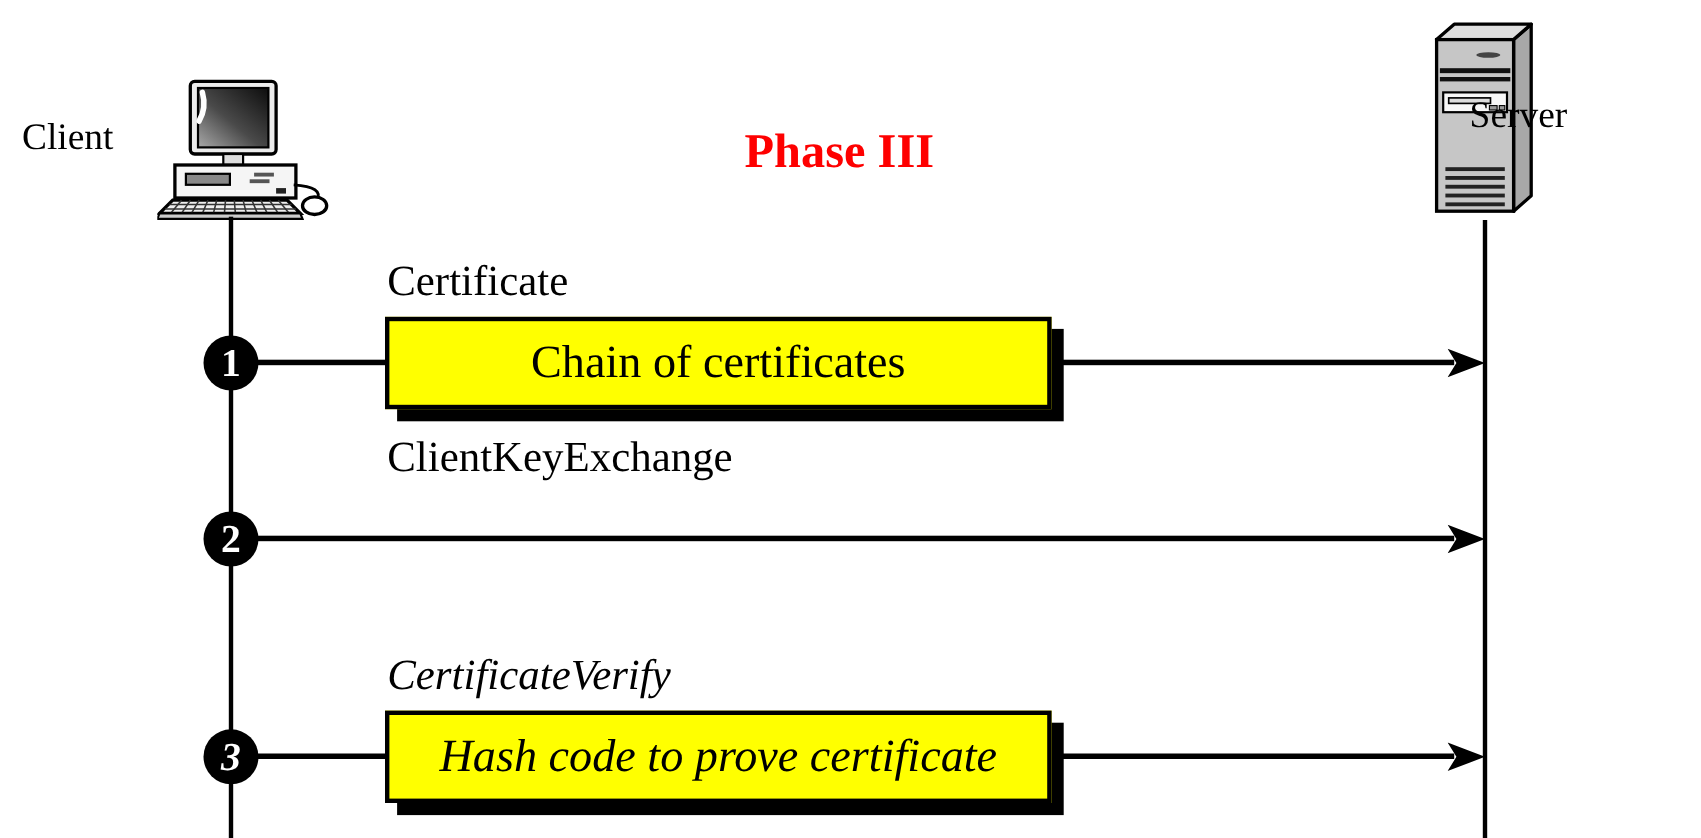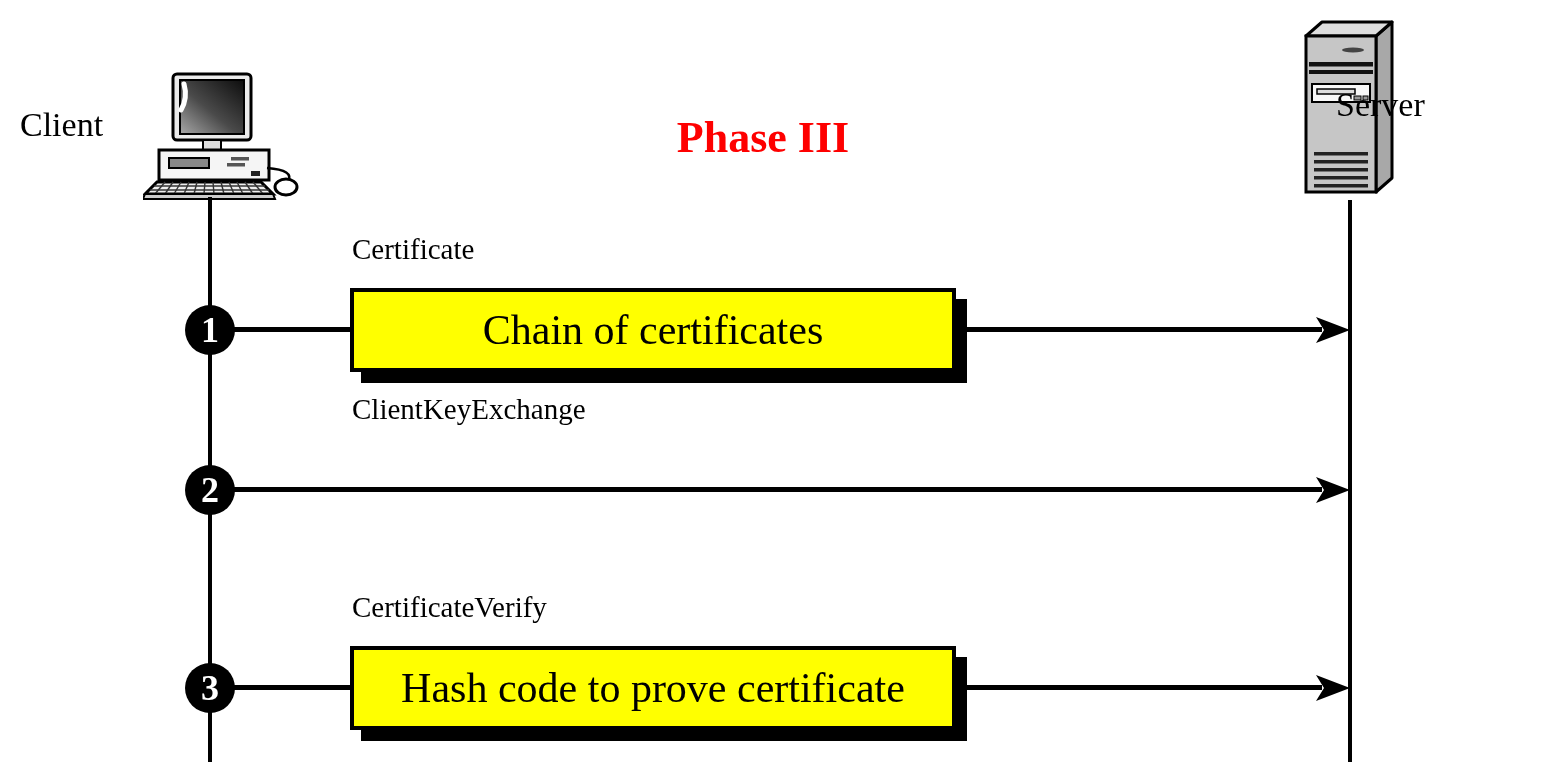--- a/index.html
+++ b/index.html
@@ -52,27 +52,27 @@
   .lifeline.server-line { left: 1348px; top: 200px; height: 562px; }
 
   .msg-row {
     position: absolute;
     left: 0;
     width: 1546px;
     height: 160px;
   }
   .msg-row.row1 { top: 233px; }
   .msg-row.row2 { top: 393px; padding-left: 32px; }
-  .msg-row.row3 { top: 591px; }
+  .msg-row.row3 { top: 591px; font-style: italic; }
 
   .msg-label {
     position: absolute;
     left: 352px;
     top: 0;
-    font-size: 29px;
+    font-size: 39px;
     color: var(--ink);
     white-space: nowrap;
     z-index: 3;
   }
 
   .msg-line {
     position: absolute;
     left: 210px;
     top: 94px;
     width: 1112px;

